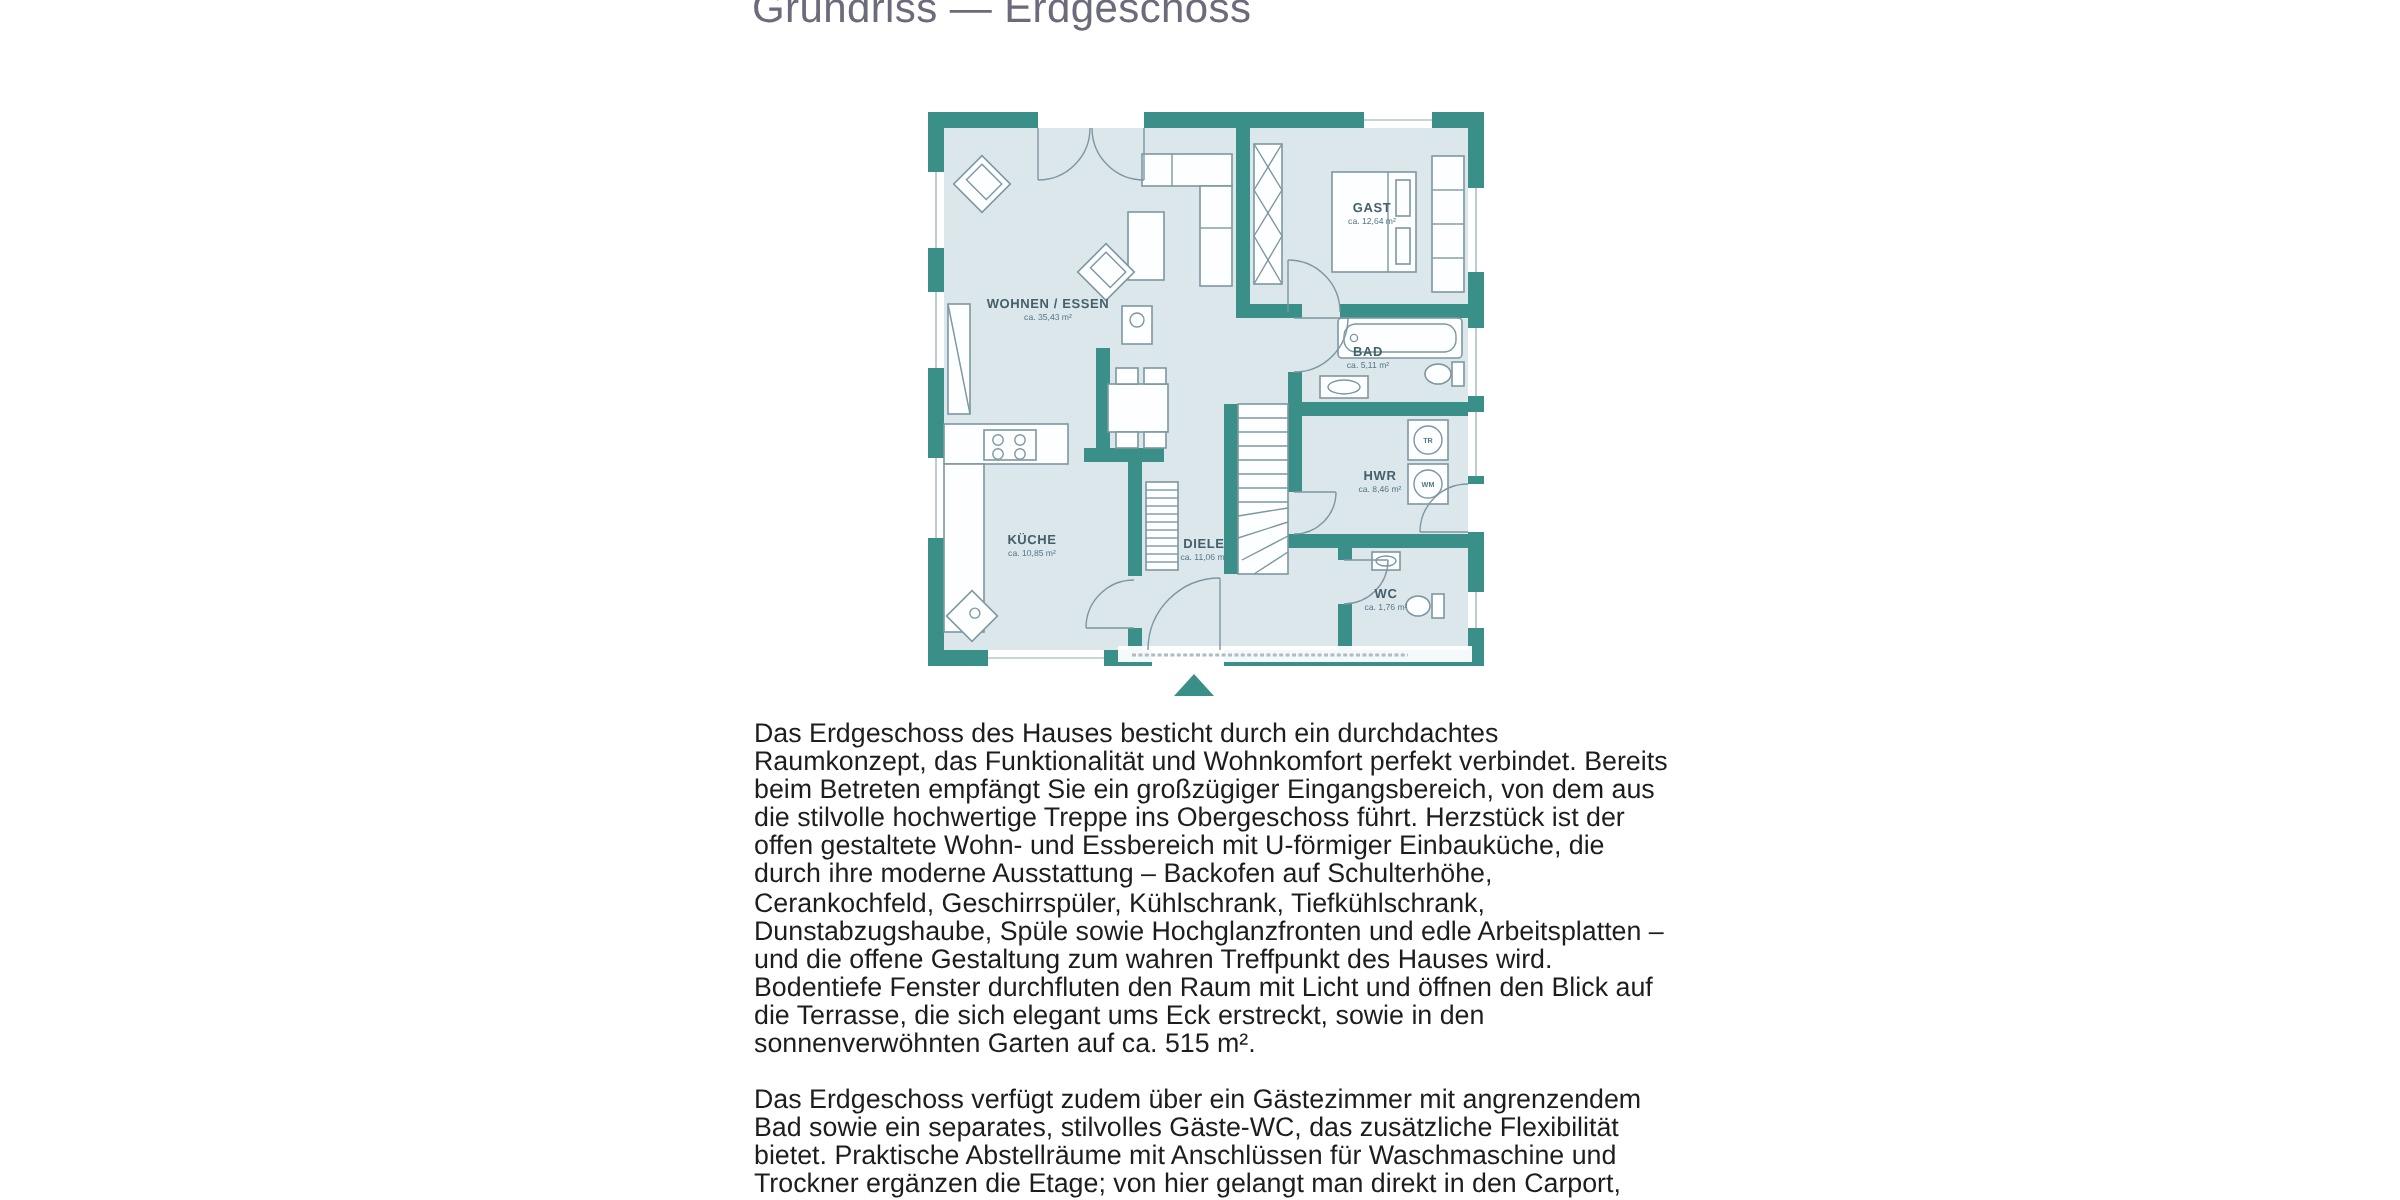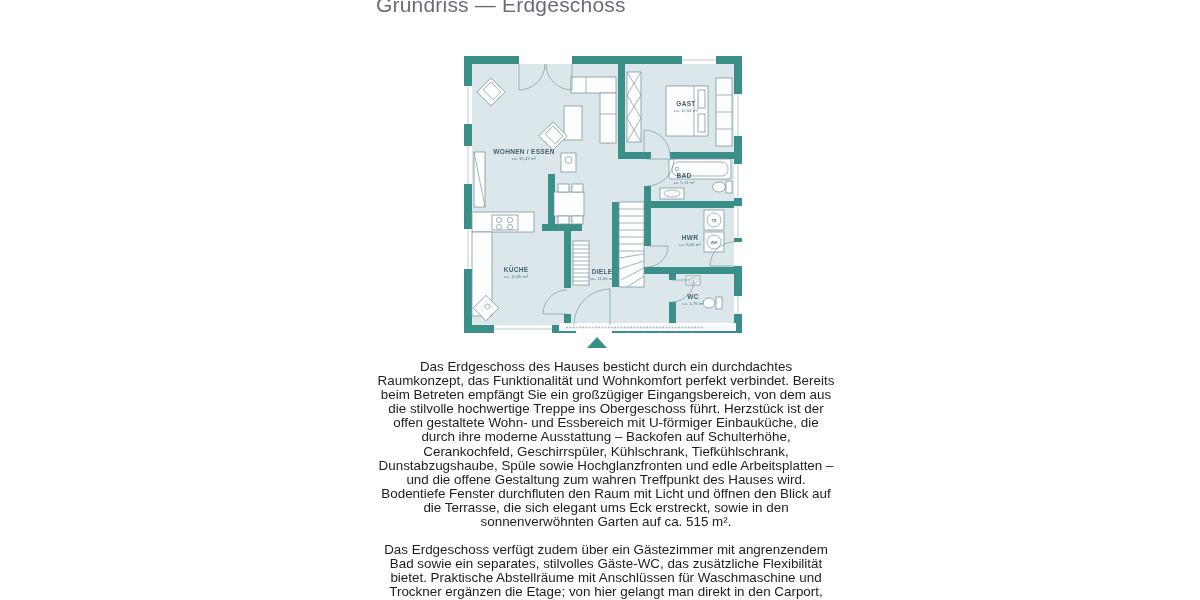--- a/index.html
+++ b/index.html
@@ -15,21 +15,21 @@
   .plan{position:absolute;left:464px;top:56px;width:278px;height:277px;}
   .north{
     position:absolute;left:587px;top:337px;width:0;height:0;
     border-left:10px solid transparent;border-right:10px solid transparent;
     border-bottom:11px solid #3a8f88;
   }
   .text-col{
     position:absolute;left:377px;top:360px;width:458px;
     font-size:13.4px;line-height:14.1px;color:#1d1d1d;
   }
-  .text-col p{margin:0 0 14px 0;text-align:center;}
+  .text-col p{margin:0 0 14px 0;}
   
   .wall{fill:#3a8f88;}
   .floor{fill:#dce7ec;stroke:#3a8f88;stroke-width:8;}
   .win{fill:#ffffff;}
   .glass{stroke:#8fa9b2;stroke-width:.6;}
   .furn{fill:#fdfeff;stroke:#7d97a2;stroke-width:.8;}
   .thin{stroke:#7d97a2;stroke-width:.7;fill:none;}
   .door{stroke:#7d97a2;stroke-width:.7;fill:none;}
   .rlabel{fill:#44616b;font-size:6.5px;font-weight:bold;letter-spacing:.3px;text-anchor:middle;}
   .rarea{fill:#567886;font-size:4.3px;text-anchor:middle;}

